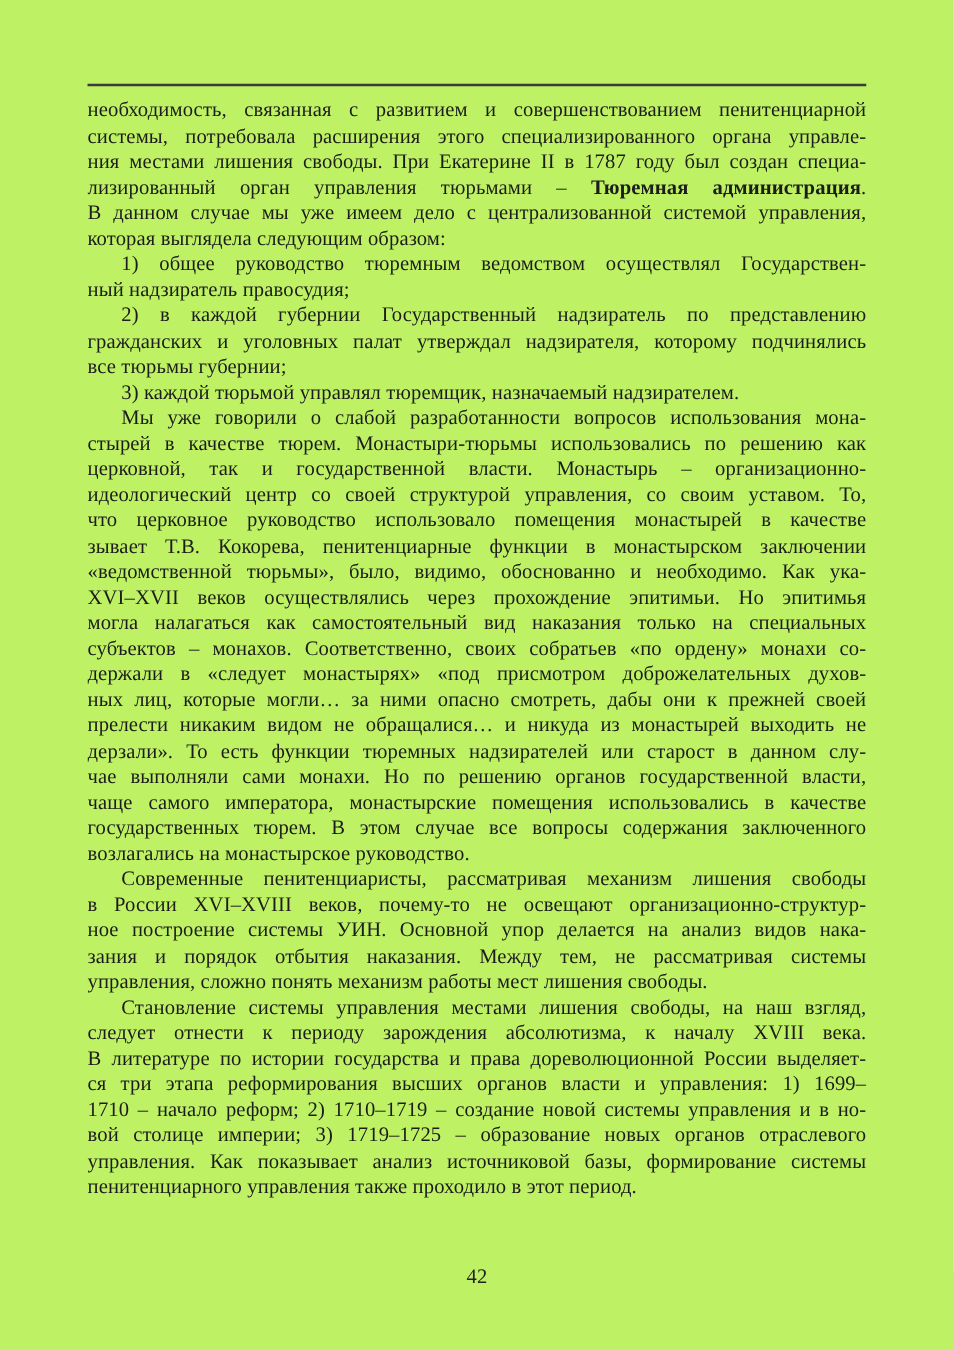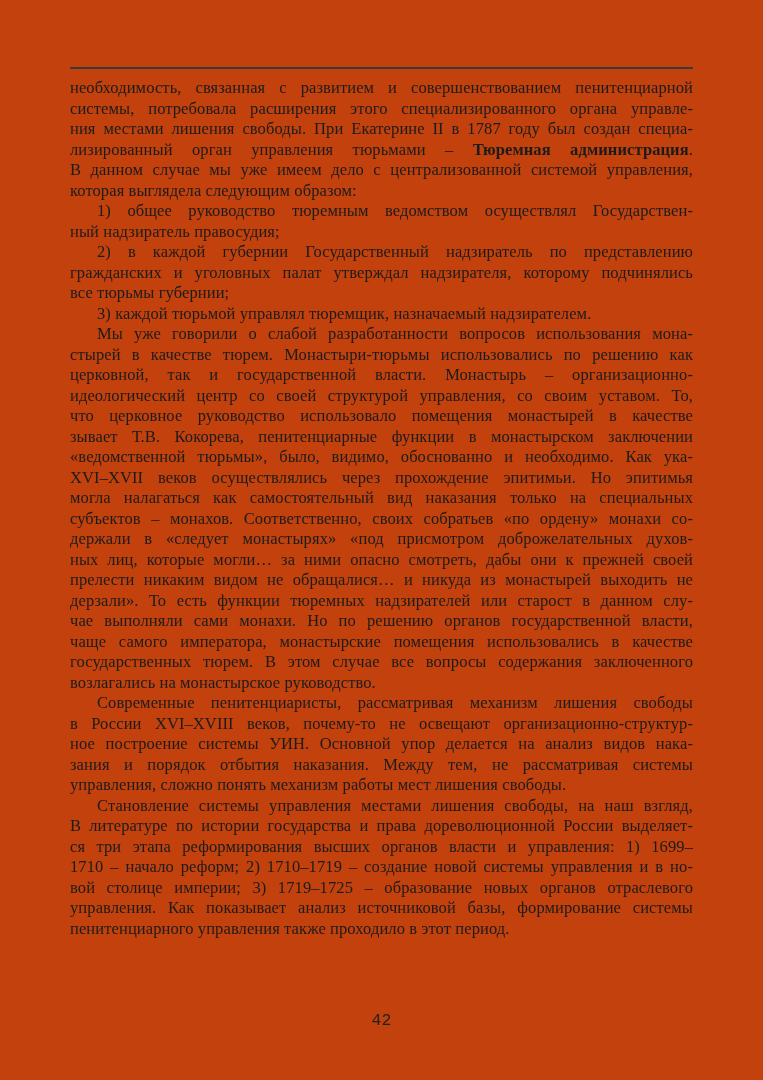--- a/index.html
+++ b/index.html
@@ -13,21 +13,21 @@
     position: relative;
     font-family: "Liberation Serif", "DejaVu Serif", serif;
     color: #1c1c1c;
     overflow: hidden;
   }
   .page {
     position: absolute;
     left: 0; top: 0;
     width: 763px;
     height: 1080px;
-    background: #c2410c;
+    background: #bef264;
   }
   .top-rule {
     position: absolute;
     left: 70px;
     top: 67px;
     width: 623px;
     height: 2px;
     background: #3b3b3b;
   }
   .text-block {
@@ -59,21 +59,20 @@
     font-weight: bold;
   }
   .page-number {
     position: absolute;
     left: 0;
     top: 1011px;
     width: 763px;
     text-align: center;
     font-size: 16.5px;
     color: #222222;
-    font-family: Liberation Mono, monospace;
   }
 </style>
 </head>
 <body>
 
 <div class="page">
   <div class="top-rule"></div>
   <div class="text-block">
       <div class="para">
         <div class="line">необходимость, связанная с развитием и совершенствованием пенитенциарной</div>
@@ -117,20 +116,21 @@
       </div>
       <div class="para">
         <div class="line indent">Современные пенитенциаристы, рассматривая механизм лишения свободы</div>
         <div class="line">в России XVI–XVIII веков, почему-то не освещают организационно-структур-</div>
         <div class="line">ное построение системы УИН. Основной упор делается на анализ видов нака-</div>
         <div class="line">зания и порядок отбытия наказания. Между тем, не рассматривая системы</div>
         <div class="line end">управления, сложно понять механизм работы мест лишения свободы.</div>
       </div>
       <div class="para">
         <div class="line indent">Становление системы управления местами лишения свободы, на наш взгляд,</div>
+        <div class="line">следует отнести к периоду зарождения абсолютизма, к началу XVIII века.</div>
         <div class="line">В литературе по истории государства и права дореволюционной России выделяет-</div>
         <div class="line">ся три этапа реформирования высших органов власти и управления: 1) 1699–</div>
         <div class="line">1710 – начало реформ; 2) 1710–1719 – создание новой системы управления и в но-</div>
         <div class="line">вой столице империи; 3) 1719–1725 – образование новых органов отраслевого</div>
         <div class="line">управления. Как показывает анализ источниковой базы, формирование системы</div>
         <div class="line end">пенитенциарного управления также проходило в этот период.</div>
       </div>
     </div>
   <div class="page-number">42</div>
 </div>

